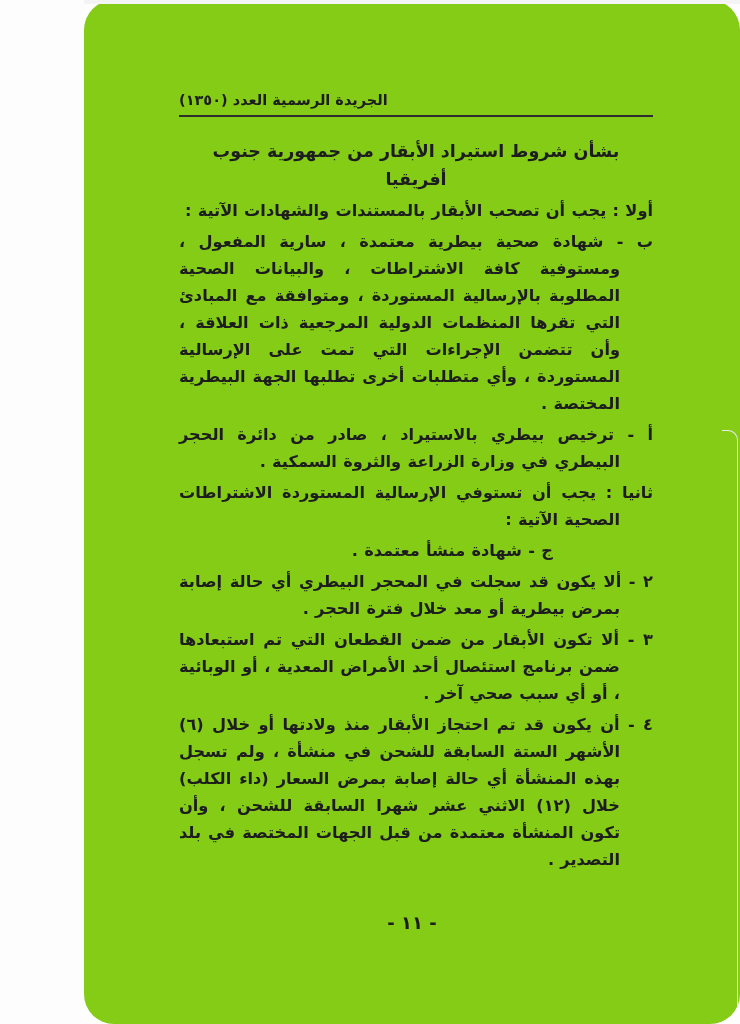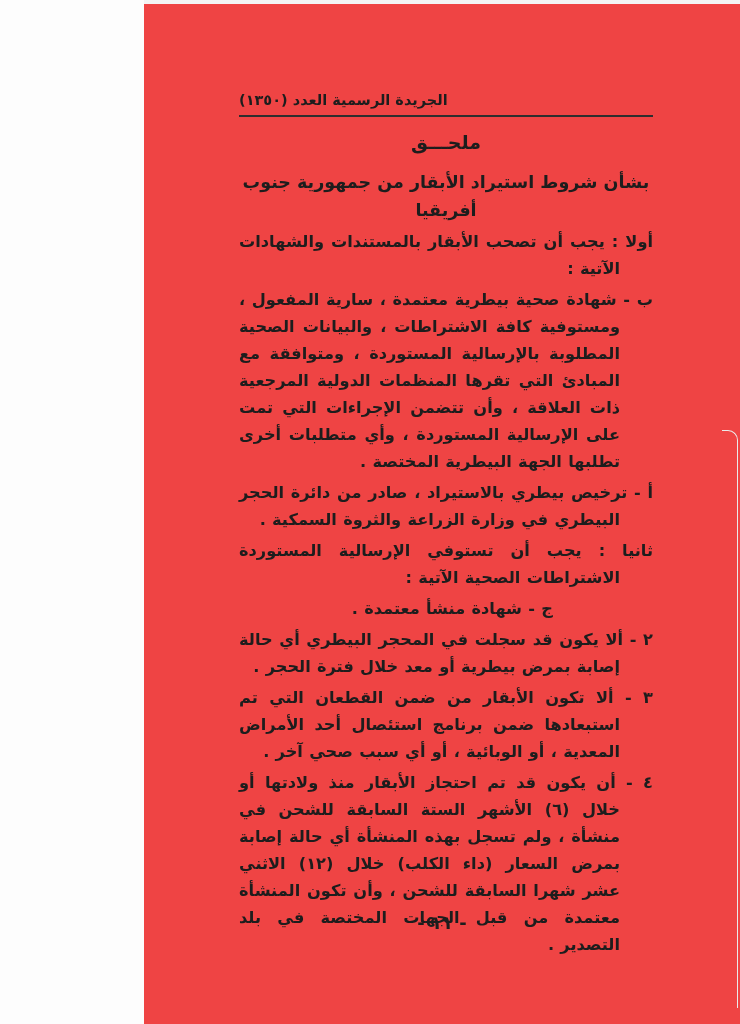--- a/index.html
+++ b/index.html
@@ -6,23 +6,24 @@
   html, body { margin: 0; padding: 0; }
   body {
     width: 740px; height: 1024px;
     background: #fdfdfd;
     font-family: "DejaVu Sans", sans-serif;
     color: #1d1d1d;
     overflow: hidden;
   }
   .page {
     position: relative;
-    width: 596px; height: 1024px;
+    width: 656px; height: 1024px;
     direction: rtl;
-    background: #ef4444;
+    background: #84cc16;
+    border-radius: 30px;
   }
   .top-strip {
     position: absolute; top: 0; left: 0; right: 0; height: 4px;
     background: #f4f4f4;
   }
   .page-edge {
     position: absolute; top: 430px; right: 2px;
     width: 16px; height: 578px;
     border-top: 1.5px solid #eaeaea;
     border-right: 1.5px solid #eaeaea;
@@ -46,21 +47,21 @@
     border-bottom: 2.5px solid #2e2e2e;
   }
   .doc-title {
     margin: 12px 0 0;
     text-align: center;
     font-size: 19px;
     font-weight: bold;
     line-height: 27px;
   }
   .doc-subtitle {
-    margin: 12px 0 0;
+    margin: 20px 0 0;
     text-align: center;
     font-size: 17.5px;
     font-weight: bold;
     line-height: 28px;
   }
   p.body-par {
     margin: 4px 0 0;
     font-size: 16.2px;
     font-weight: bold;
     line-height: 27px;
@@ -96,21 +97,20 @@
 
   <div class="top-strip"></div>
   <div class="page-edge"></div>
 
   <div class="content">
 
     <div class="running-head">الجريدة الرسمية العدد (١٣٥٠)</div>
 
     <hr class="header-rule">
 
-    <div class="doc-title">ملحـــق</div>
 
     <div class="doc-subtitle">بشأن شروط استيراد الأبقار من جمهورية جنوب أفريقيا</div>
 
 
     <p class="body-par item"><span class="lead-word">أولا :</span> <span>يجب أن تصحب الأبقار بالمستندات والشهادات الآتية :</span></p>
 
     <p class="body-par item"><span>ب -</span> <span>شهادة صحية بيطرية معتمدة ، سارية المفعول ، ومستوفية كافة الاشتراطات ، والبيانات الصحية المطلوبة بالإرسالية المستوردة ، ومتوافقة مع المبادئ التي تقرها المنظمات الدولية المرجعية ذات العلاقة ، وأن تتضمن الإجراءات التي تمت على الإرسالية المستوردة ، وأي متطلبات أخرى تطلبها الجهة البيطرية المختصة .</span></p>
 
     <p class="body-par item"><span>أ -</span> <span>ترخيص بيطري بالاستيراد ، صادر من دائرة الحجر البيطري في وزارة الزراعة والثروة السمكية .</span></p>
 

